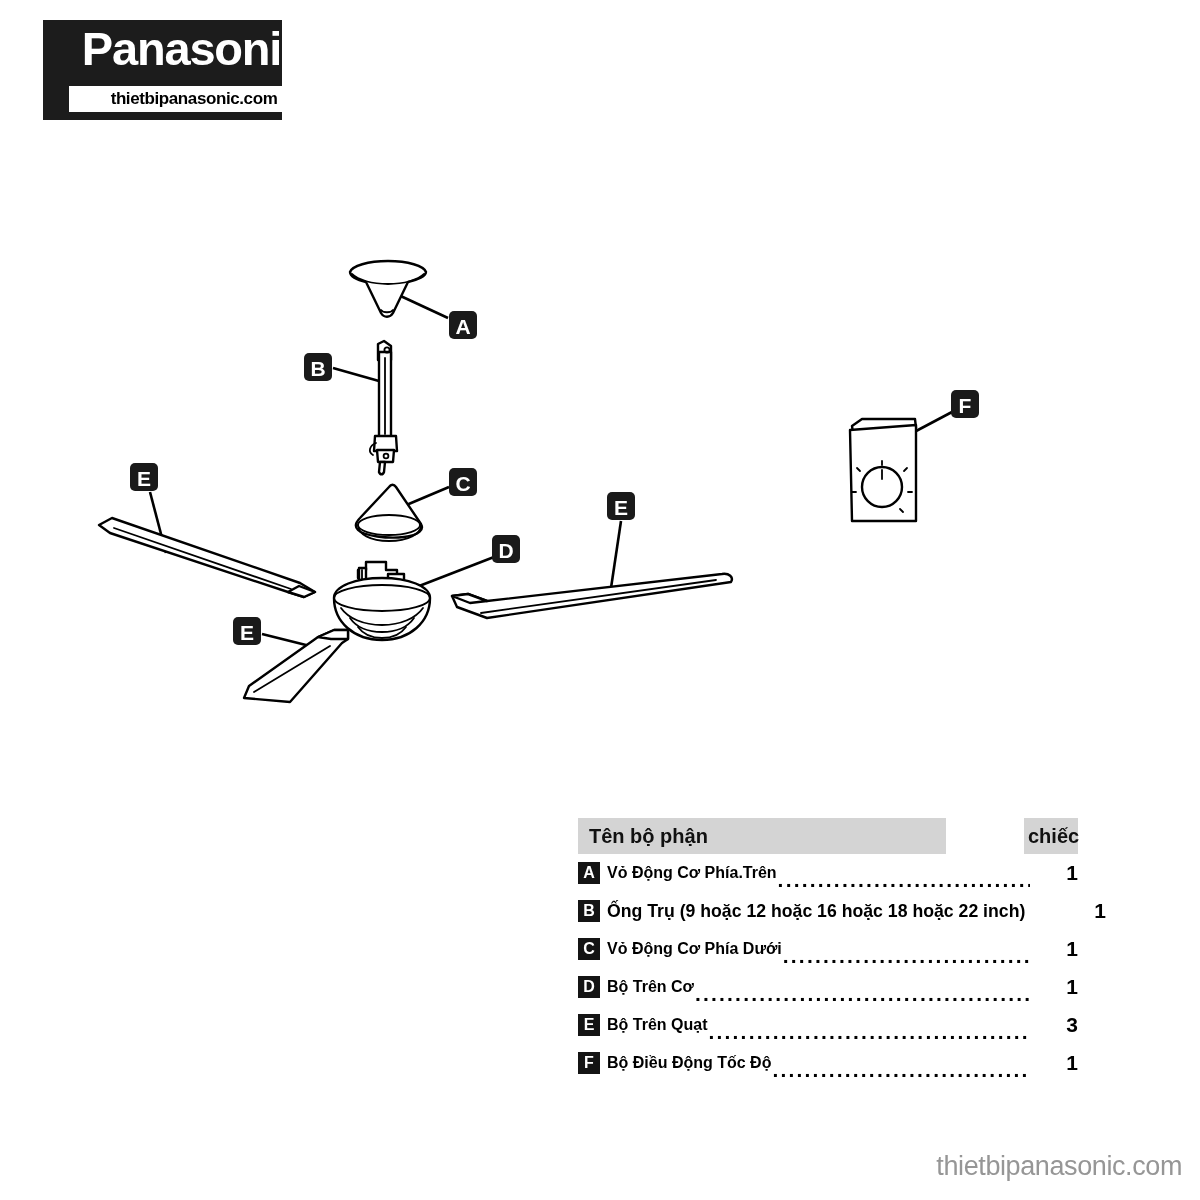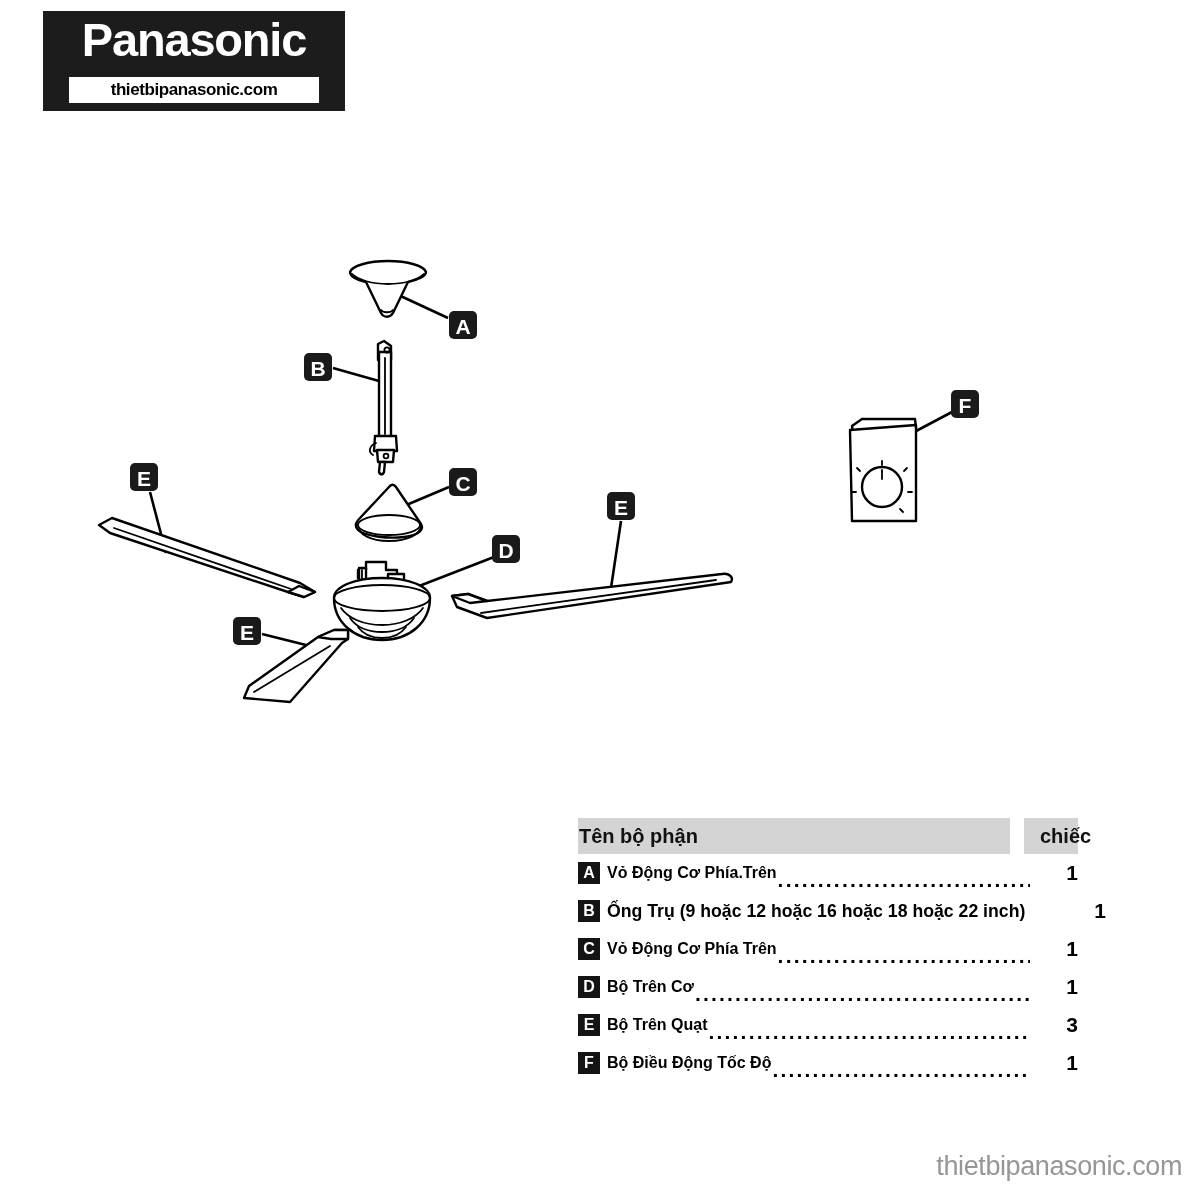--- a/index.html
+++ b/index.html
@@ -13,22 +13,22 @@
     position: relative;
     overflow: hidden;
     font-family: "Liberation Sans", sans-serif;
     color: #000000;
   }
 
   
   #brand-logo {
     position: absolute;
     left: 43px;
-    top: 11px;
-    width: 302px;
+    top: 20px;
+    width: 239px;
     height: 100px;
     background: #1c1c1c;
     box-sizing: border-box;
   }
   #brand-wordmark {
     position: absolute;
     left: 0;
     top: 1px;
     width: 302px;
     text-align: center;
@@ -97,27 +97,27 @@
   .head-cell {
     position: absolute;
     background: #d4d4d4;
     height: 36px;
     display: flex;
     align-items: center;
     box-sizing: border-box;
   }
   #head-name {
     left: 0;
-    width: 432px;
-    padding-left: 1px;
+    width: 368px;
+    padding-left: 11px;
   }
   #head-qty {
     left: 446px;
     width: 54px;
-    padding-left: 16px;
+    padding-left: 4px;
   }
   .head-label {
     font-family: "Liberation Sans", sans-serif;
     font-weight: bold;
     font-size: 20px;
     color: #111111;
     white-space: nowrap;
   }
 
   .table-row {
@@ -357,21 +357,21 @@
 
   <div class="table-row row-narrow">
     <span class="row-badge">B</span>
     <span class="row-label">Ống Trụ (9 hoặc 12 hoặc 16 hoặc 18 hoặc 22 inch)</span>
     <span class="row-dots">..........................................................................</span>
     <span class="row-qty">1</span>
   </div>
 
   <div class="table-row">
     <span class="row-badge">C</span>
-    <span class="row-label">Vỏ Động Cơ Phía Trên</span>
+    <span class="row-label">Vỏ Động Cơ Phía Dưới</span>
     <span class="row-dots">..........................................................................</span>
     <span class="row-qty">1</span>
   </div>
 
   <div class="table-row">
     <span class="row-badge">D</span>
     <span class="row-label">Bộ Trên Cơ</span>
     <span class="row-dots">..........................................................................</span>
     <span class="row-qty">1</span>
   </div>

